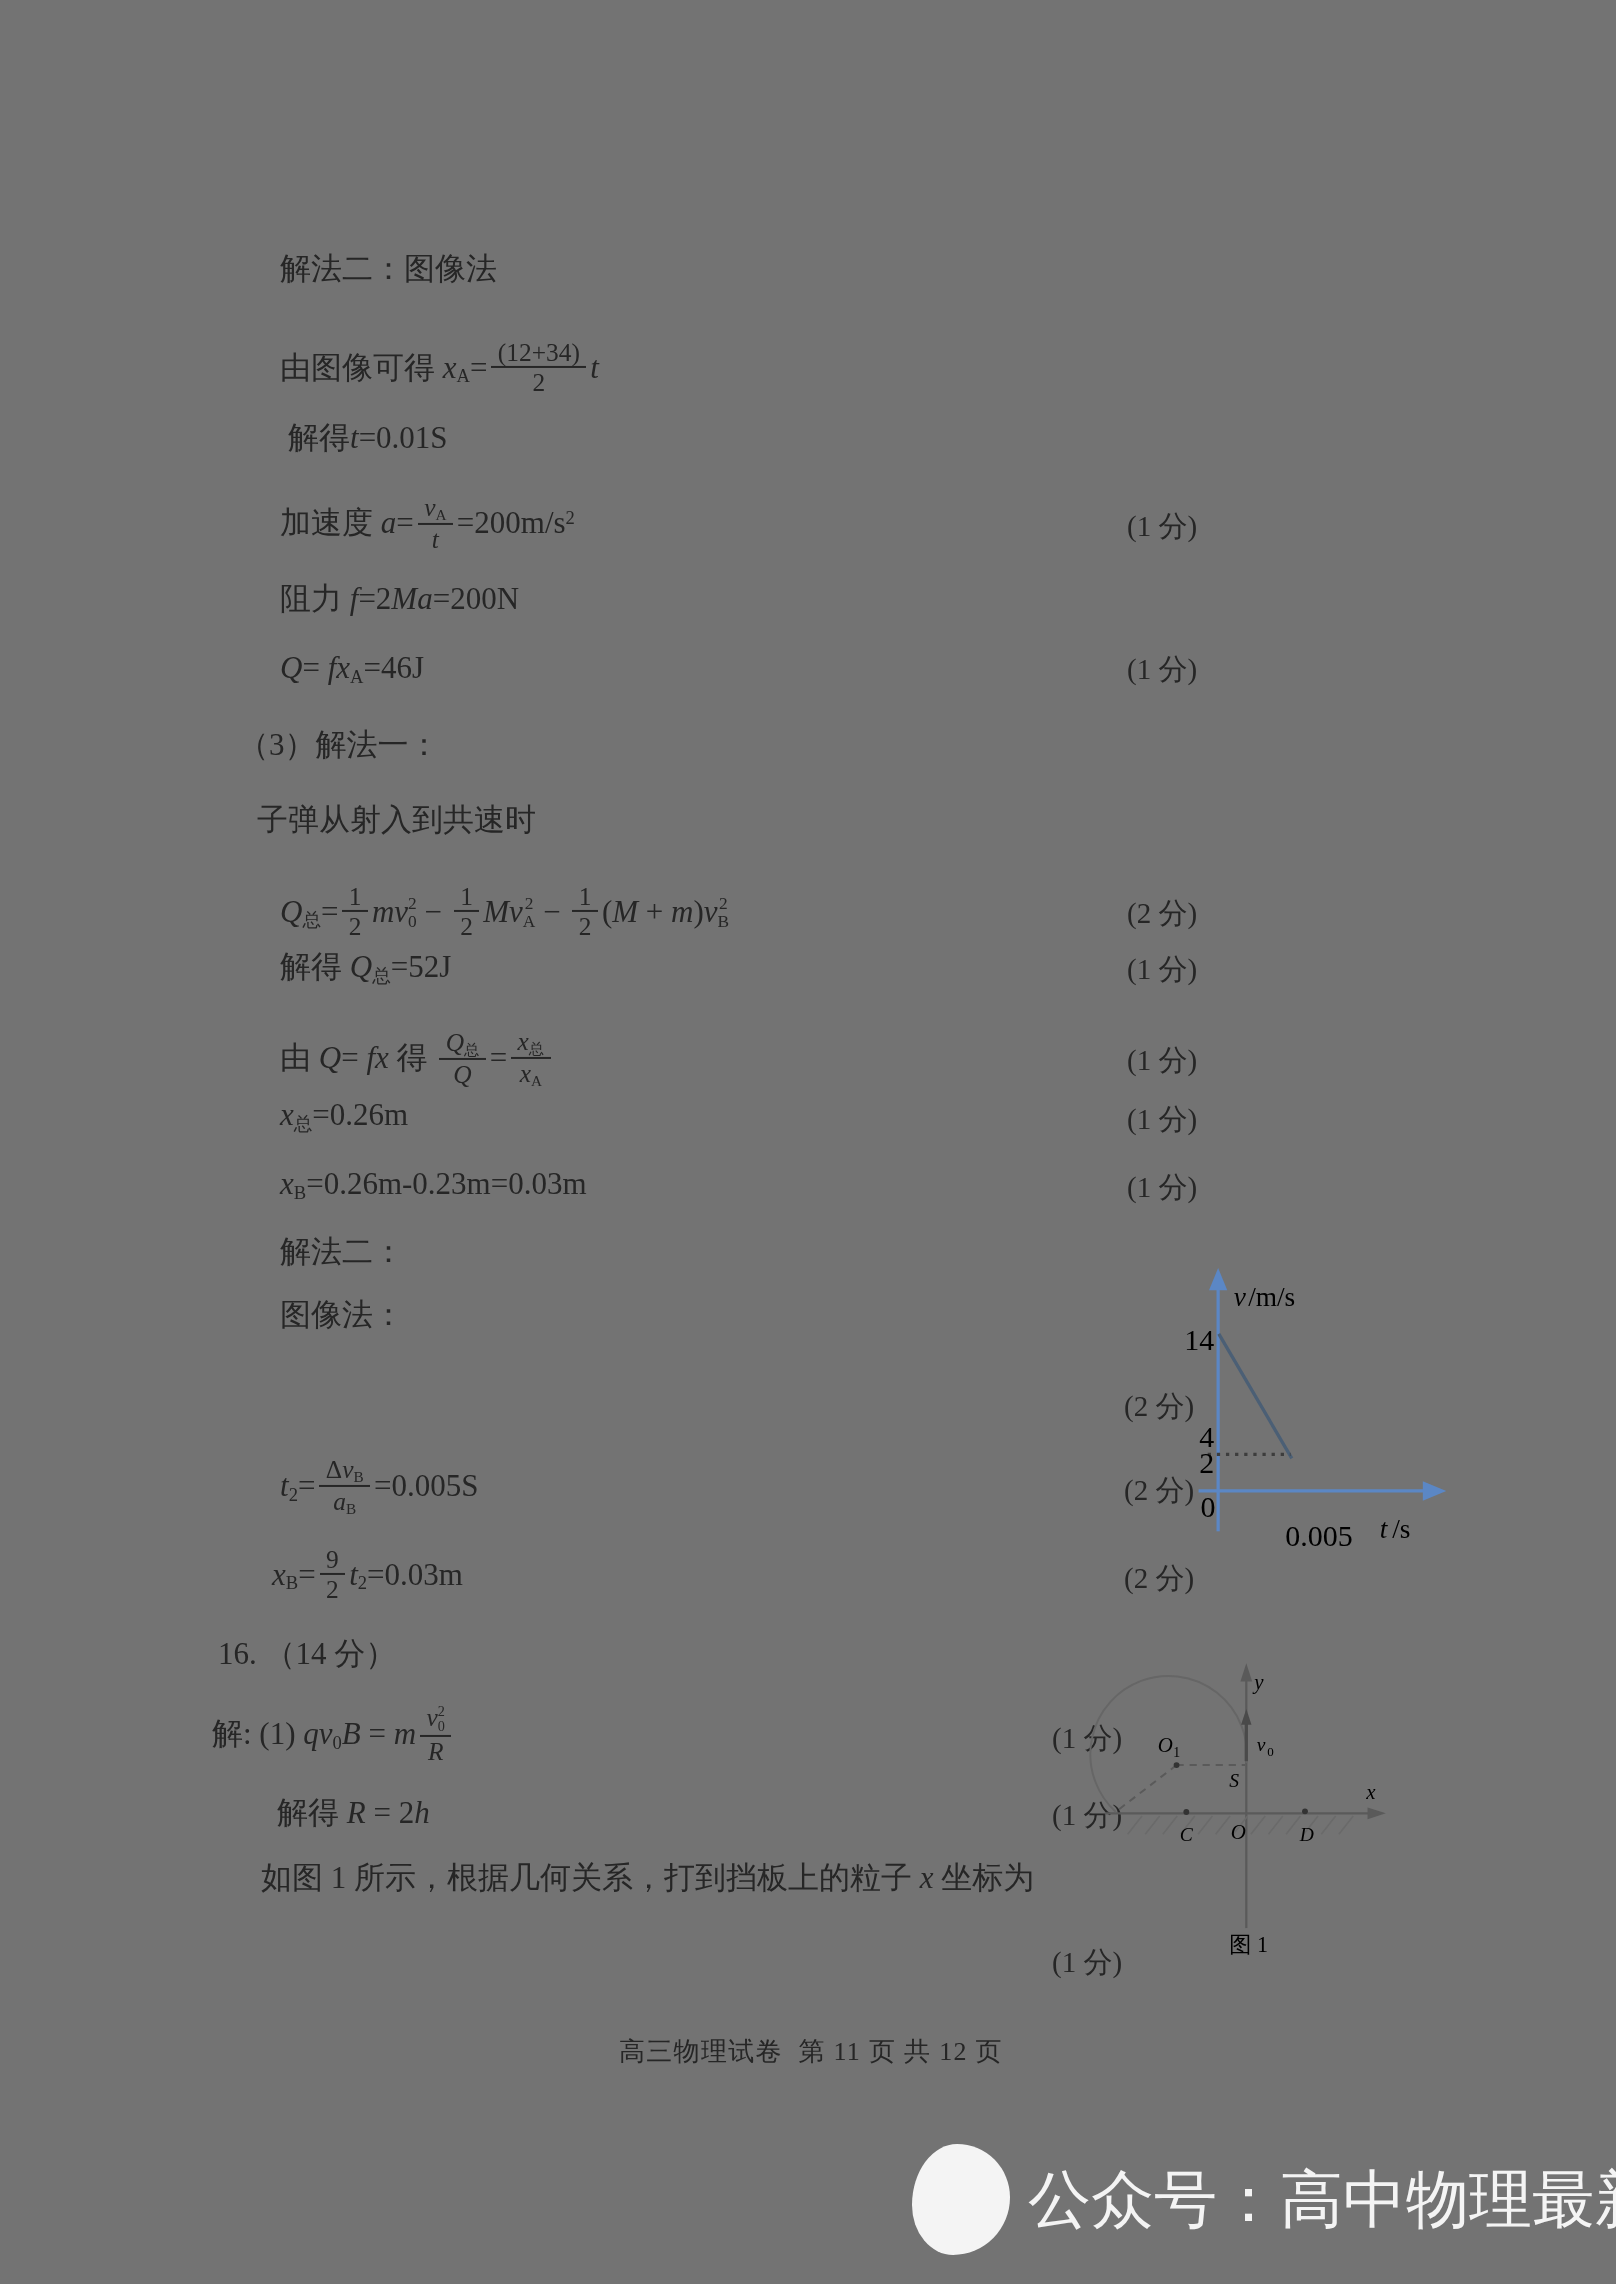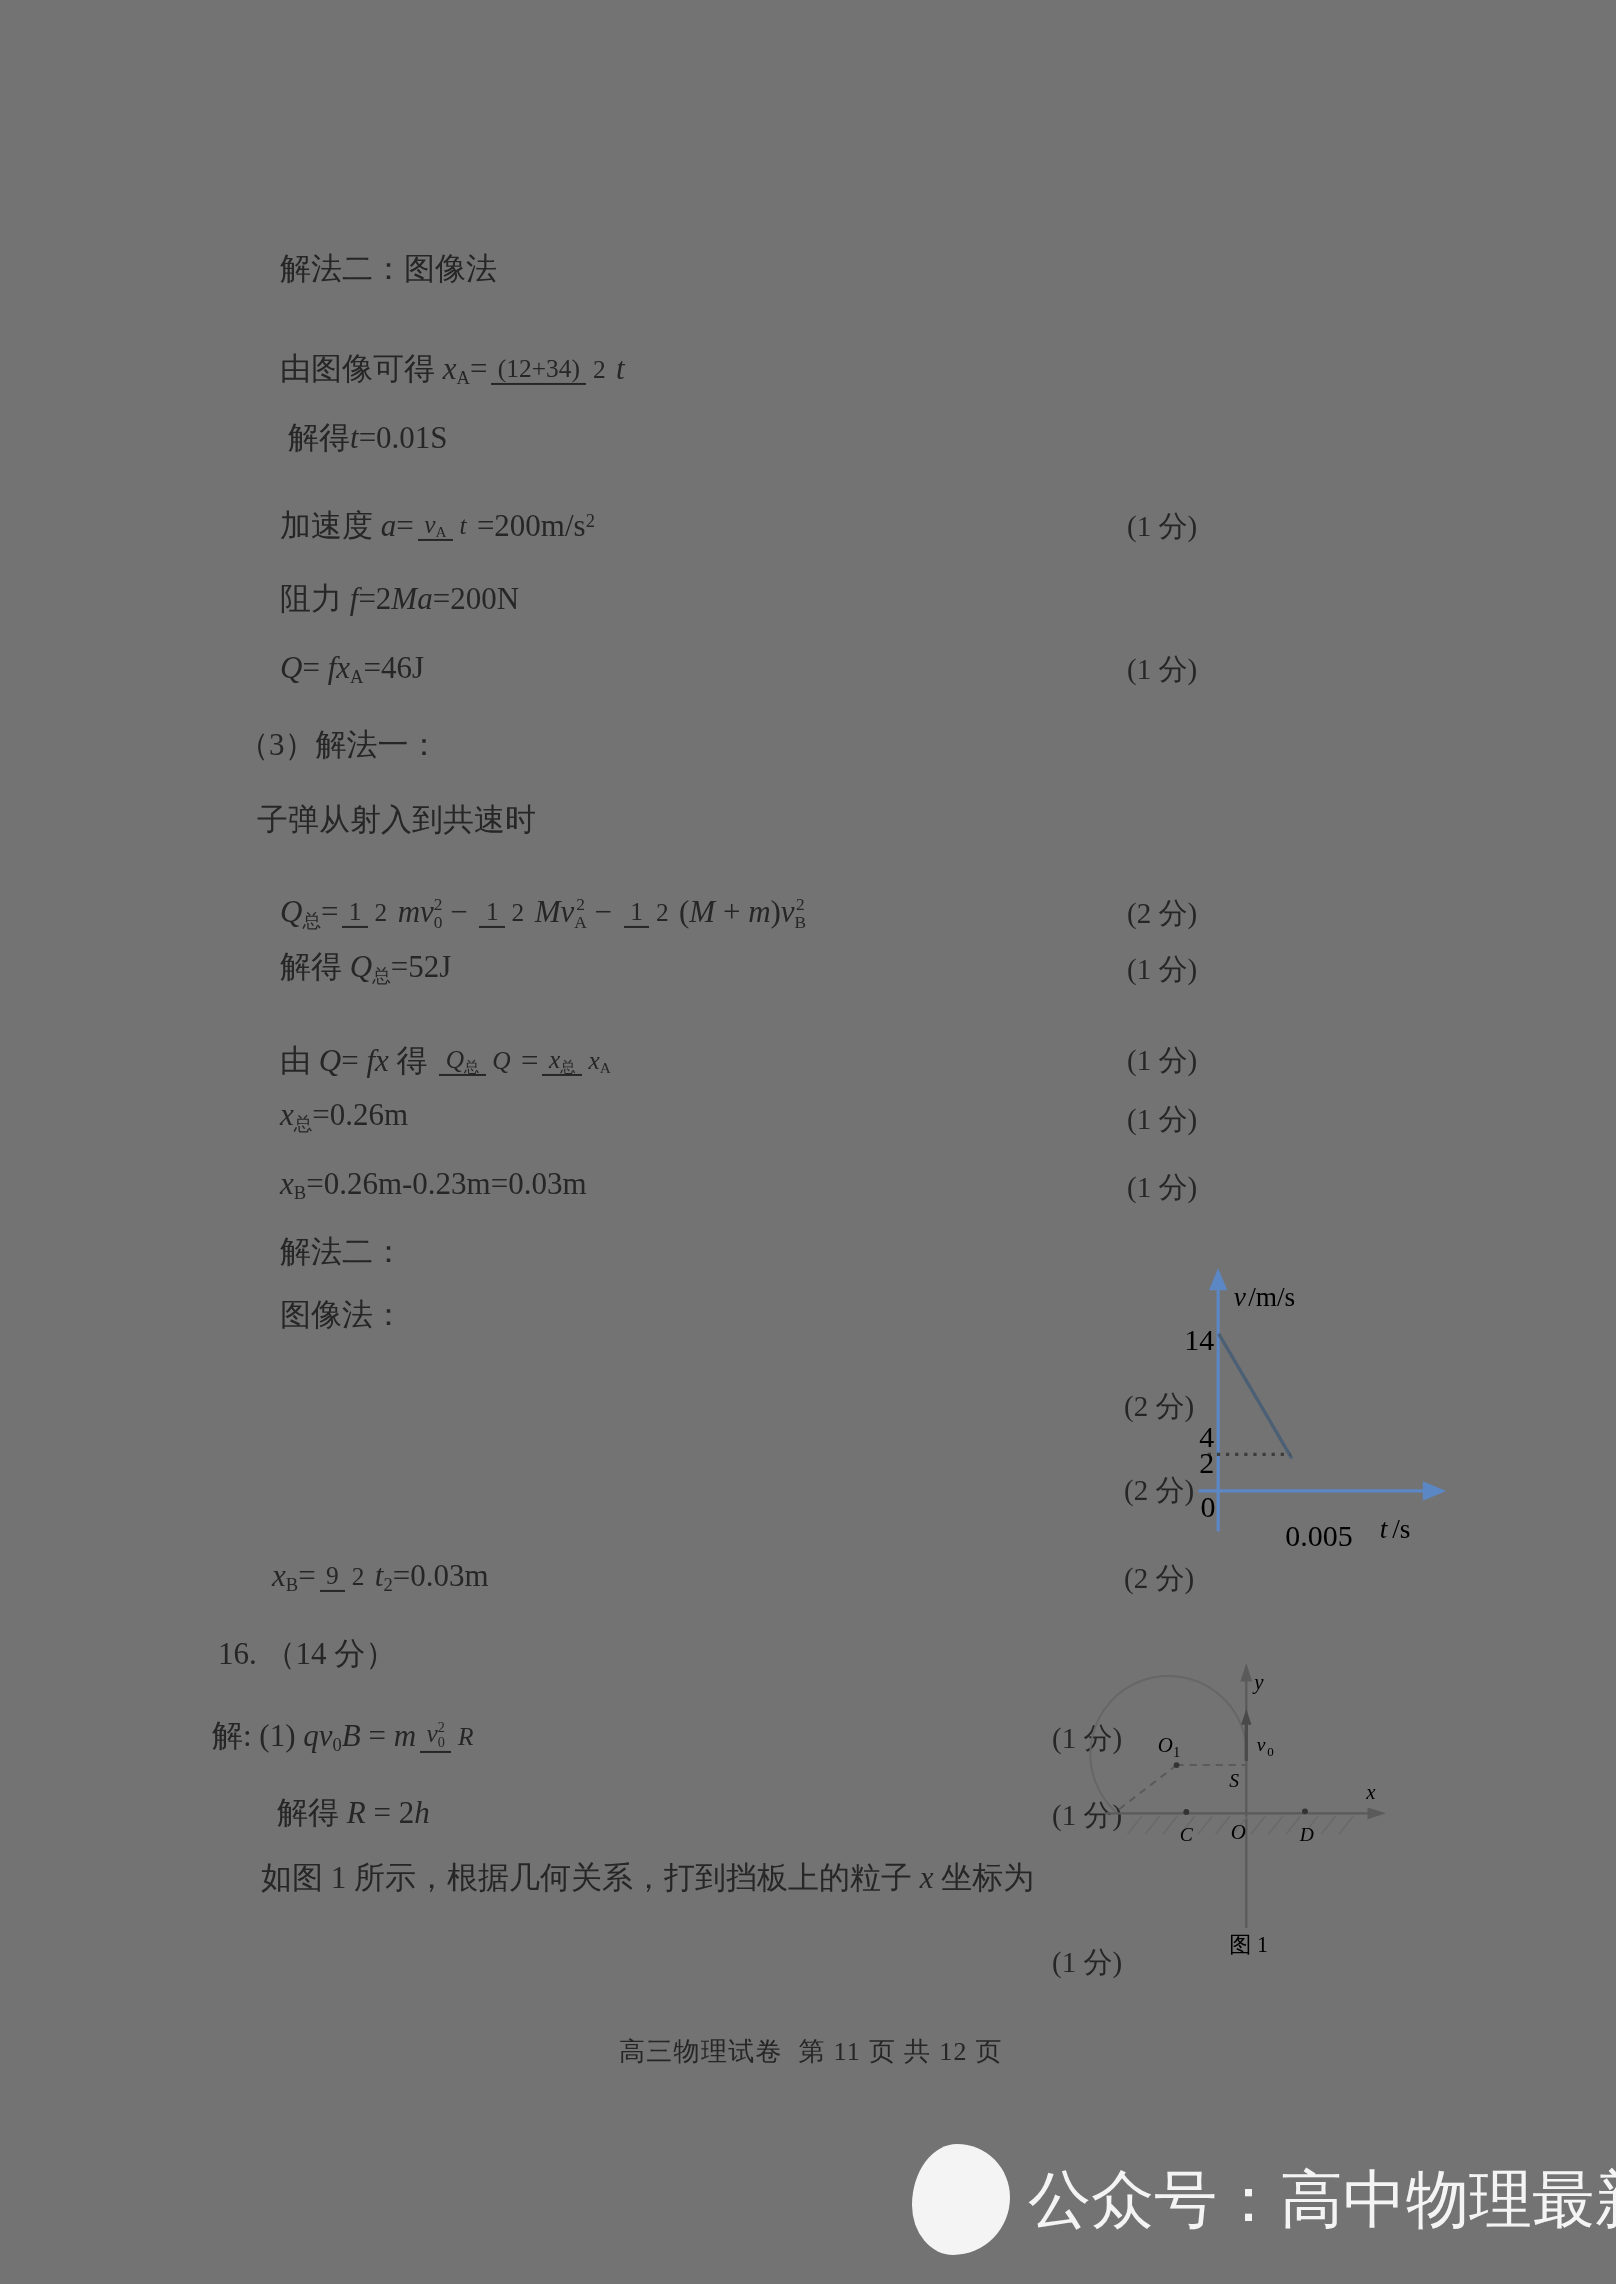--- a/index.html
+++ b/index.html
@@ -6,21 +6,21 @@
   #page{
     position:relative;width:1616px;height:2284px;background:#737373;
     font-family:"Liberation Serif","DejaVu Serif",serif;color:#262626;
     overflow:hidden;margin:0 auto;
   }
   .row{position:absolute;display:flex;align-items:center;}
   .formula{font-size:31px;white-space:pre;line-height:1.15;}
   .it{font-style:italic;}
   .sb{font-size:0.60em;vertical-align:-0.25em;}
   .sp{font-size:0.60em;vertical-align:0.50em;}
-  .fr{display:inline-flex;align-items:center;
+  .fr{display:inline-flex;flex-direction:column;align-items:center;
       vertical-align:middle;margin:0 3.9px;font-size:0.82em;transform:translateY(-0.12em);font-family:Liberation Serif, serif;}
   .fn{border-bottom:2px solid #262626;padding:0 6.5px;line-height:1.12;text-align:center;}
   .fd{padding:0 6.5px;line-height:1.12;text-align:center;}
   .ss{display:inline-flex;flex-direction:column;align-items:center;
       vertical-align:middle;font-size:0.56em;line-height:1.05;transform:translateY(-0.05em);}
   .sq{white-space:pre;}
   .ov{border-top:2px solid #262626;padding:0 1.3px;}
   .score{position:absolute;font-size:29px;white-space:pre;}
   .footer{position:absolute;font-size:26px;white-space:pre;letter-spacing:1.3px;}
   .watermark{position:absolute;display:flex;align-items:center;gap:18px;
@@ -72,20 +72,23 @@
       <div class="formula"><span class="it">x</span><span class="sb">总</span><span>=0.26m</span></div>
     </div>
   <div class="row" style="left:280px;top:1165px;height:39px">
       <div class="formula"><span class="it">x</span><span class="sb">B</span><span>=0.26m-0.23m=0.03m</span></div>
     </div>
   <div class="row" style="left:280px;top:1232px;height:39px">
       <div class="formula"><span>解法二：</span></div>
     </div>
   <div class="row" style="left:280px;top:1295px;height:39px">
       <div class="formula"><span>图像法：</span></div>
+    </div>
+  <div class="row" style="left:280px;top:1430px;height:117px">
+      <div class="formula"><span class="it">t</span><span class="sb">2</span><span>=</span><span class="fr"><span class="fn"><span>Δ</span><span class="it">v</span><span class="sb">B</span></span><span class="fd"><span class="it">a</span><span class="sb">B</span></span></span><span>=0.005S</span></div>
     </div>
   <div class="row" style="left:272px;top:1528px;height:98px">
       <div class="formula"><span class="it">x</span><span class="sb">B</span><span>=</span><span class="fr"><span class="fn"><span>9</span></span><span class="fd"><span>2</span></span></span><span class="it">t</span><span class="sb">2</span><span>=0.03m</span></div>
     </div>
   <div class="row" style="left:218px;top:1634px;height:39px">
       <div class="formula"><span>16. （14 分）</span></div>
     </div>
   <div class="row" style="left:212px;top:1685px;height:104px">
       <div class="formula"><span>解: (1) </span><span class="it">qv</span><span class="sb">0</span><span class="it">B</span><span> = </span><span class="it">m</span><span class="fr"><span class="fn"><span class="it">v</span><span class="ss"><span>2</span><span>0</span></span></span><span class="fd"><span class="it">R</span></span></span></div>
     </div>

